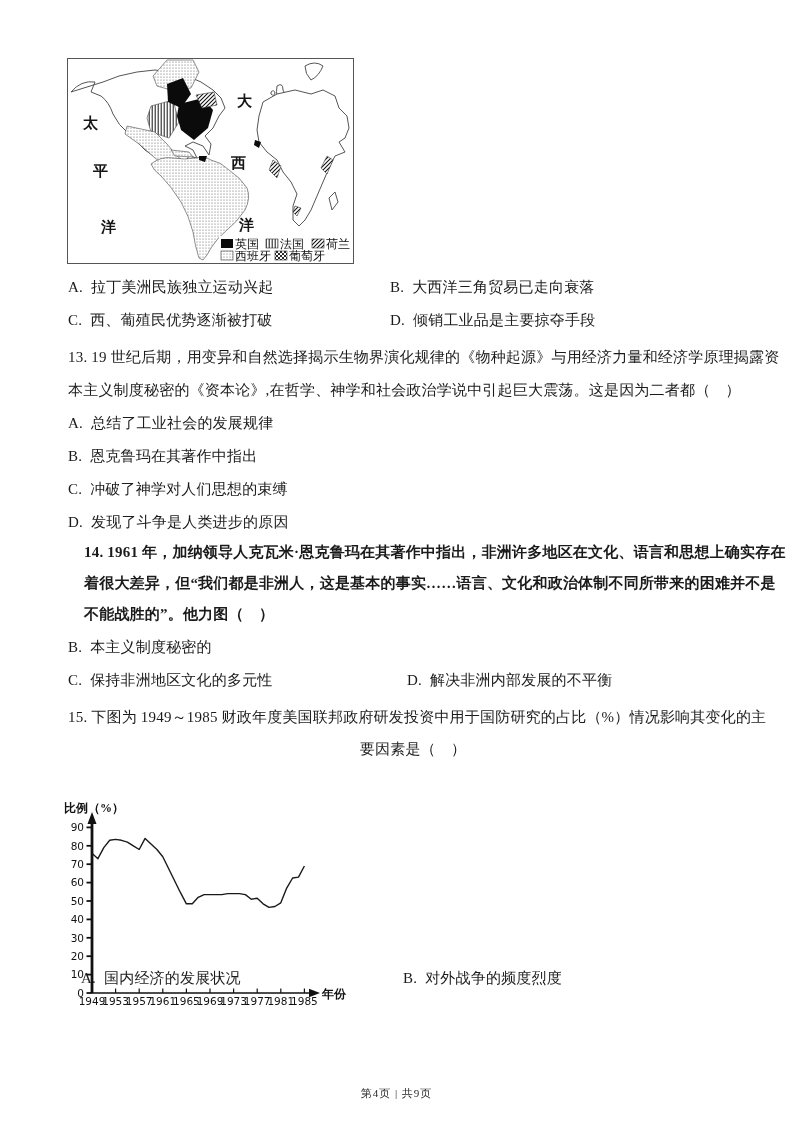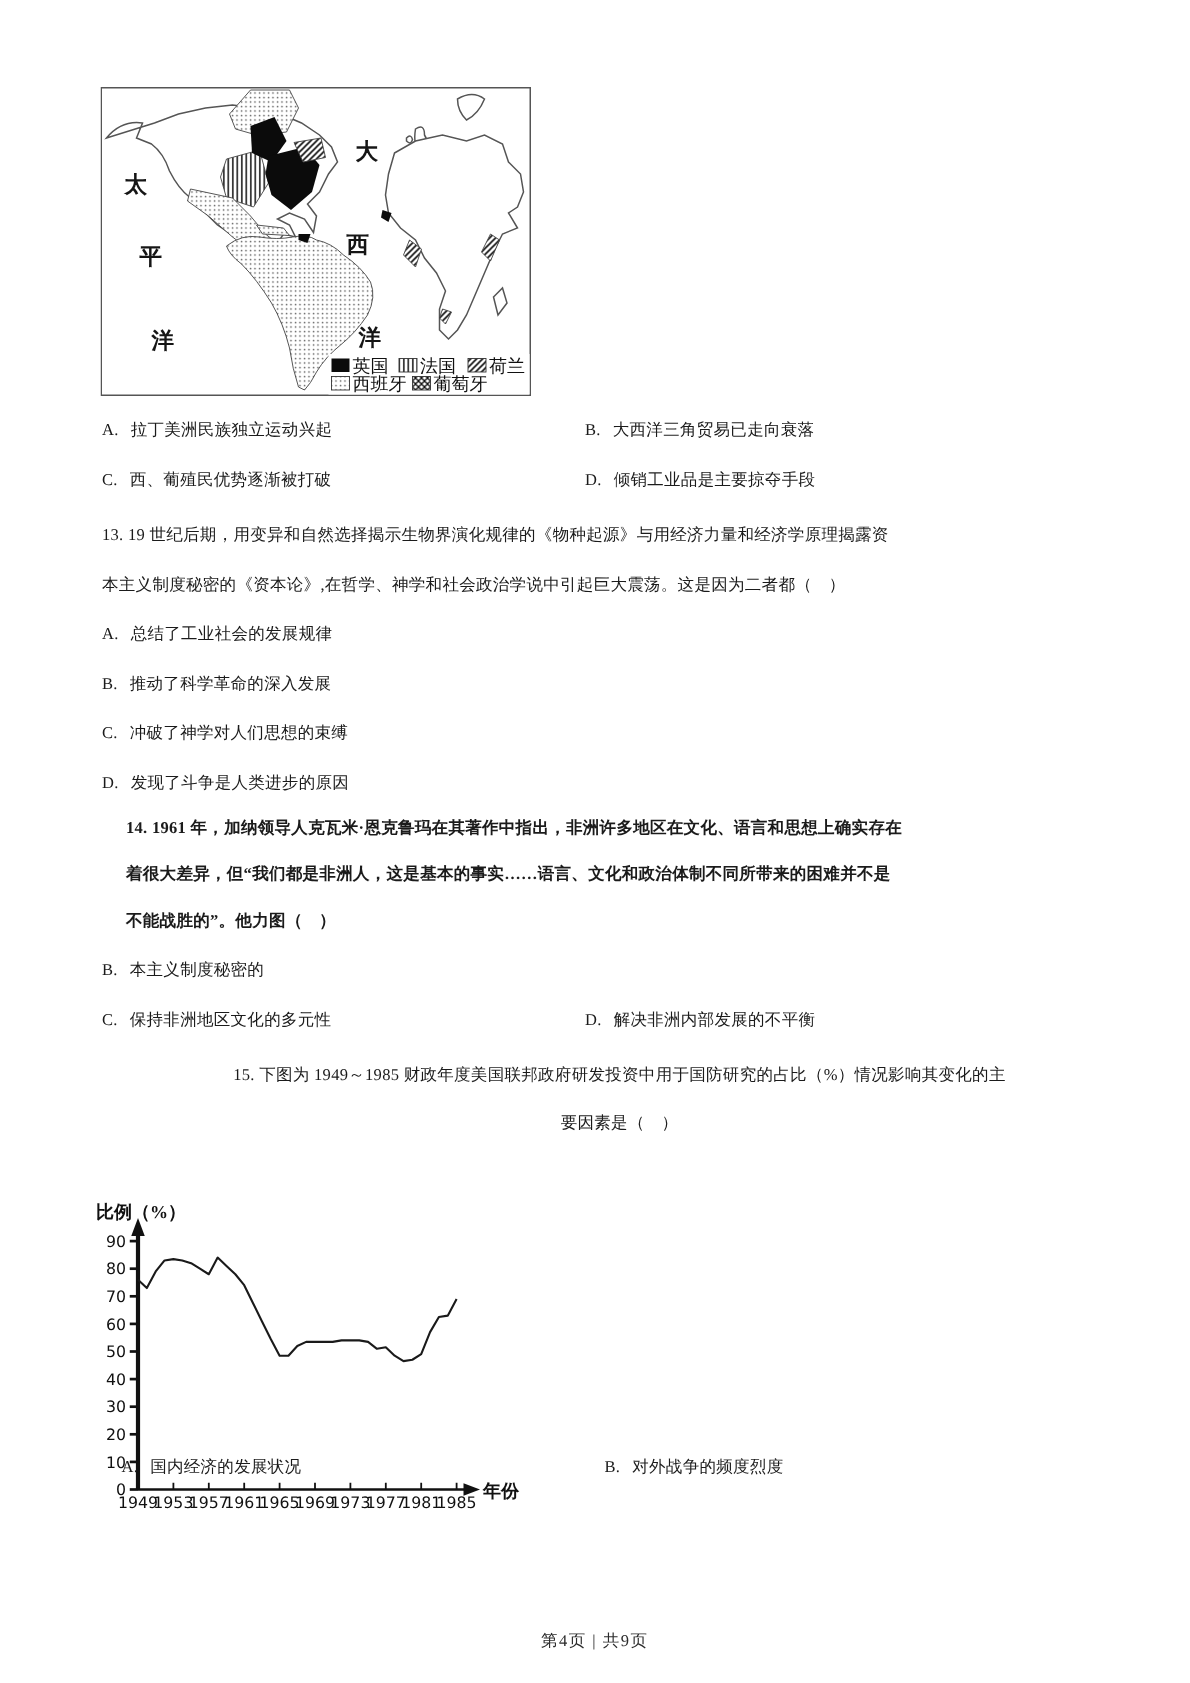--- a/index.html
+++ b/index.html
@@ -2,21 +2,21 @@
 <html><head>
 <meta charset="utf-8">
 <style>
   html,body{margin:0;padding:0;}
   body{
     width:793px;height:1122px;position:relative;background:#ffffff;
     font-family:"Liberation Serif","DejaVu Serif",serif;color:#1b1b1b;
     overflow:hidden;
   }
   .abs{position:absolute;}
-  .line{height:33px;line-height:33px;font-size:11px;letter-spacing:.2px;white-space:nowrap;}
+  .line{height:33px;line-height:33px;font-size:15px;letter-spacing:.2px;white-space:nowrap;}
   .stem3 .line{height:31px;line-height:31px;}
   .stem2b .line{height:32px;line-height:32px;text-align:center;}
   .optrow{display:flex;}
   .optrow .c1{width:322px;}
   .opt-label{margin-right:8px;}
   .footer{position:absolute;left:0;top:1086px;width:793px;text-align:center;
           font-size:11px;color:#2b2b2b;letter-spacing:1px;}
   svg text{font-family:"Liberation Serif","DejaVu Serif",serif;}
   .map-ocean{font-size:15px;font-weight:bold;fill:#151515;}
   .map-legend-text{font-size:12px;fill:#111;}
@@ -118,34 +118,34 @@
   <div class="line c1"><span class="opt-label">C.</span><span>西、葡殖民优势逐渐被打破</span></div>
   <div class="line"><span class="opt-label">D.</span><span>倾销工业品是主要掠夺手段</span></div>
 </div>
 
 <div class="abs" style="left:68px;top:341px;width:690px;">
   <div class="line">13. 19 世纪后期，用变异和自然选择揭示生物界演化规律的《物种起源》与用经济力量和经济学原理揭露资</div>
   <div class="line">本主义制度秘密的《资本论》,在哲学、神学和社会政治学说中引起巨大震荡。这是因为二者都（　）</div>
 </div>
 <div class="abs" style="left:68px;top:407px;width:690px;">
   <div class="line"><span class="opt-label">A.</span><span>总结了工业社会的发展规律</span></div>
-  <div class="line"><span class="opt-label">B.</span><span>推动了科学革命的深入发展</span></div>
+  <div class="line"><span class="opt-label">B.</span><span>恩克鲁玛在其著作中指出</span></div>
   <div class="line"><span class="opt-label">C.</span><span>冲破了神学对人们思想的束缚</span></div>
   <div class="line"><span class="opt-label">D.</span><span>发现了斗争是人类进步的原因</span></div>
 </div>
 
 <div class="abs stem3" style="left:84px;top:537px;width:690px;font-weight:bold;">
   <div class="line">14. 1961 年，加纳领导人克瓦米·恩克鲁玛在其著作中指出，非洲许多地区在文化、语言和思想上确实存在</div>
   <div class="line">着很大差异，但“我们都是非洲人，这是基本的事实……语言、文化和政治体制不同所带来的困难并不是</div>
   <div class="line">不能战胜的”。他力图（　）</div>
 </div>
 <div class="abs optrow" style="left:68px;top:631px;width:680px;">
   <div class="line"><span class="opt-label">B.</span><span>本主义制度秘密的</span></div>
 </div>
-<div class="abs optrow" style="left:68px;top:664px;width:680px;">
+<div class="abs optrow" style="left:68px;top:664px;width:680px;gap:17px;">
   <div class="line c1"><span class="opt-label">C.</span><span>保持非洲地区文化的多元性</span></div>
   <div class="line"><span class="opt-label">D.</span><span>解决非洲内部发展的不平衡</span></div>
 </div>
 
 <div class="abs stem2b" style="left:68px;top:701px;width:690px;">
   <div class="line">15. 下图为 1949～1985 财政年度美国联邦政府研发投资中用于国防研究的占比（%）情况影响其变化的主</div>
   <div class="line">要因素是（　）</div>
 </div>
 
 <div class="abs" style="left:58px;top:772px;margin-top:28px;">

